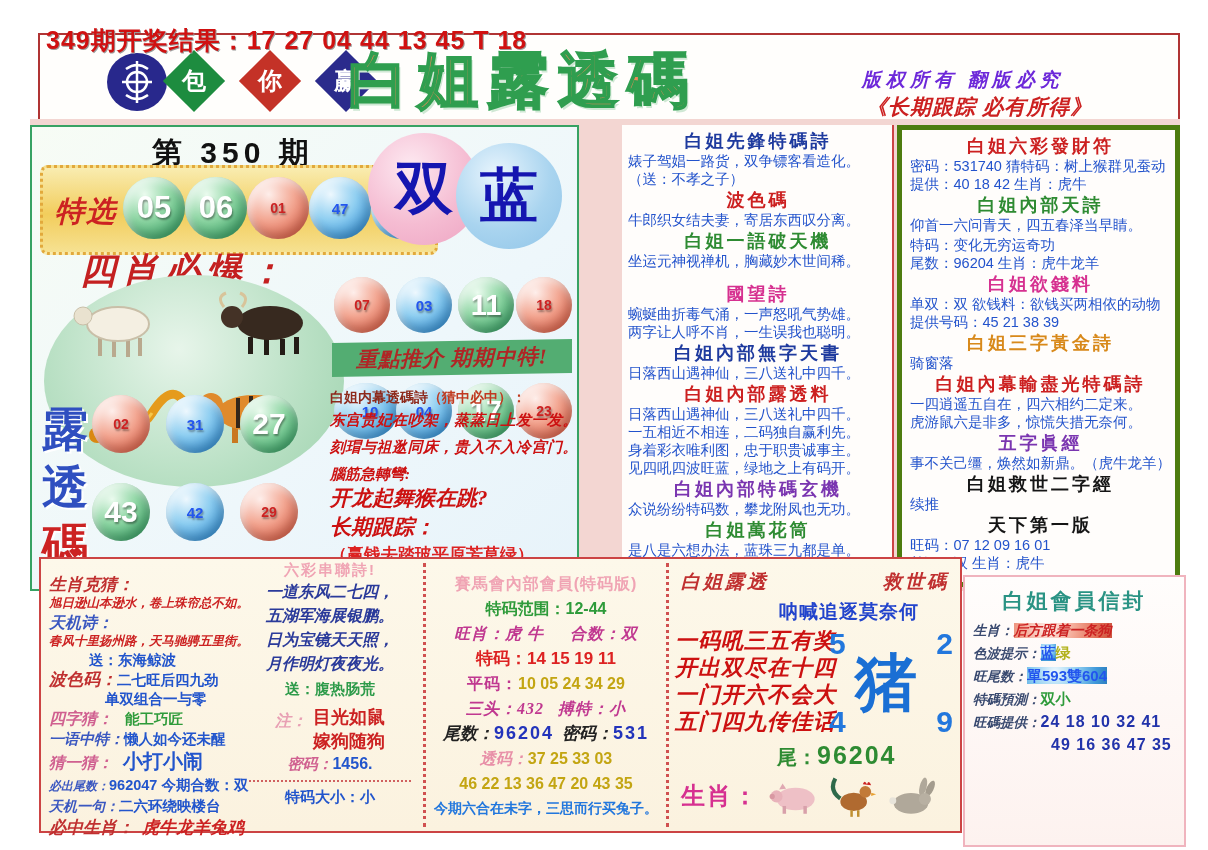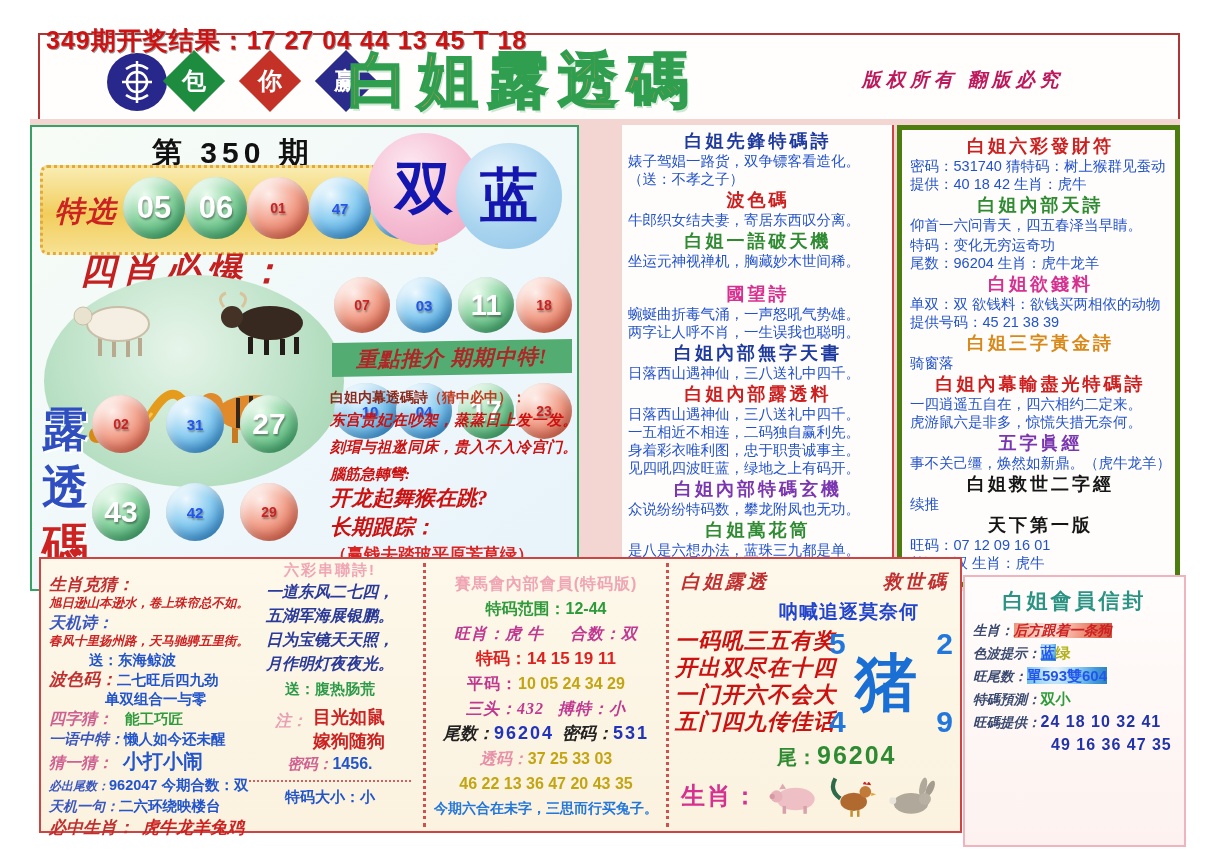--- a/index.html
+++ b/index.html
@@ -14,21 +14,21 @@
   .result-line{position:absolute;left:46px;top:24px;font-size:25px;font-weight:bold;color:#d01111;
                letter-spacing:1px;text-shadow:1px 1px 0 #9a9a9a;white-space:nowrap;z-index:5;}
   .logo{position:absolute;left:64px;top:16px;}
   .diamond{position:absolute;top:24px;width:44px;height:44px;transform:rotate(45deg);
            display:flex;align-items:center;justify-content:center;}
   .diamond span{transform:rotate(-45deg);color:#fff;font-size:24px;font-weight:bold;}
   .d-green{background:#1d8c3f;} .d-red{background:#c43227;} .d-blue{background:#2b2b8c;}
   .main-title{position:absolute;left:308px;top:6px;font-size:60px;font-weight:900;
               font-family:"Liberation Serif","DejaVu Serif",serif;letter-spacing:10px;
               color:#ef8a5a;-webkit-text-stroke:2px #2f9e4f;text-shadow:2px 3px 0 #cfe8d4;white-space:nowrap;}
-  .copyright{position:absolute;left:822px;top:32px;color:#be185d;font-size:19px;letter-spacing:5px;}
+  .copyright{position:absolute;left:822px;top:32px;color:#6d28d9;font-size:19px;letter-spacing:5px;}
   .slogan{position:absolute;left:826px;top:58px;color:#cc2020;font-size:21px;letter-spacing:1px;}
 
   
   .main-bg{position:absolute;left:30px;top:119px;width:1150px;height:472px;background:#f3d6d2;}
 
   .left-panel{position:absolute;left:30px;top:125px;width:545px;height:462px;
               border:2px solid #37a263;background:linear-gradient(140deg,#f7fcf5 0%,#eef7fb 60%,#e7f3fa 100%);}
   .issue{position:absolute;left:120px;top:6px;font-size:30px;font-weight:bold;color:#111;letter-spacing:5px;}
   .texuan{position:absolute;left:8px;top:38px;width:392px;height:84px;border:3px dotted #e2a93c;border-radius:8px;
           background:linear-gradient(#f9ecb0,#f2cd5c 55%,#f6e191);}
@@ -148,20 +148,21 @@
         <span>包</span>
       </div>
     <div class="diamond d-red" style="left:208px;">
         <span>你</span>
       </div>
     <div class="diamond d-blue" style="left:284px;">
         <span>赢</span>
       </div>
     <div class="main-title">白姐露透碼</div>
     <div class="copyright script">版权所有 翻版必究</div>
+    <div class="slogan script">《长期跟踪 必有所得》</div>
   </div>
 
   <div class="main-bg"></div>
 
   <div class="left-panel">
     <div class="issue">第 350 期</div>
 
     <div class="texuan">
       <div class="texuan-label script">特选：</div>
       <div class="ball b-green s62" style="left:80px;top:9px;">05</div>

